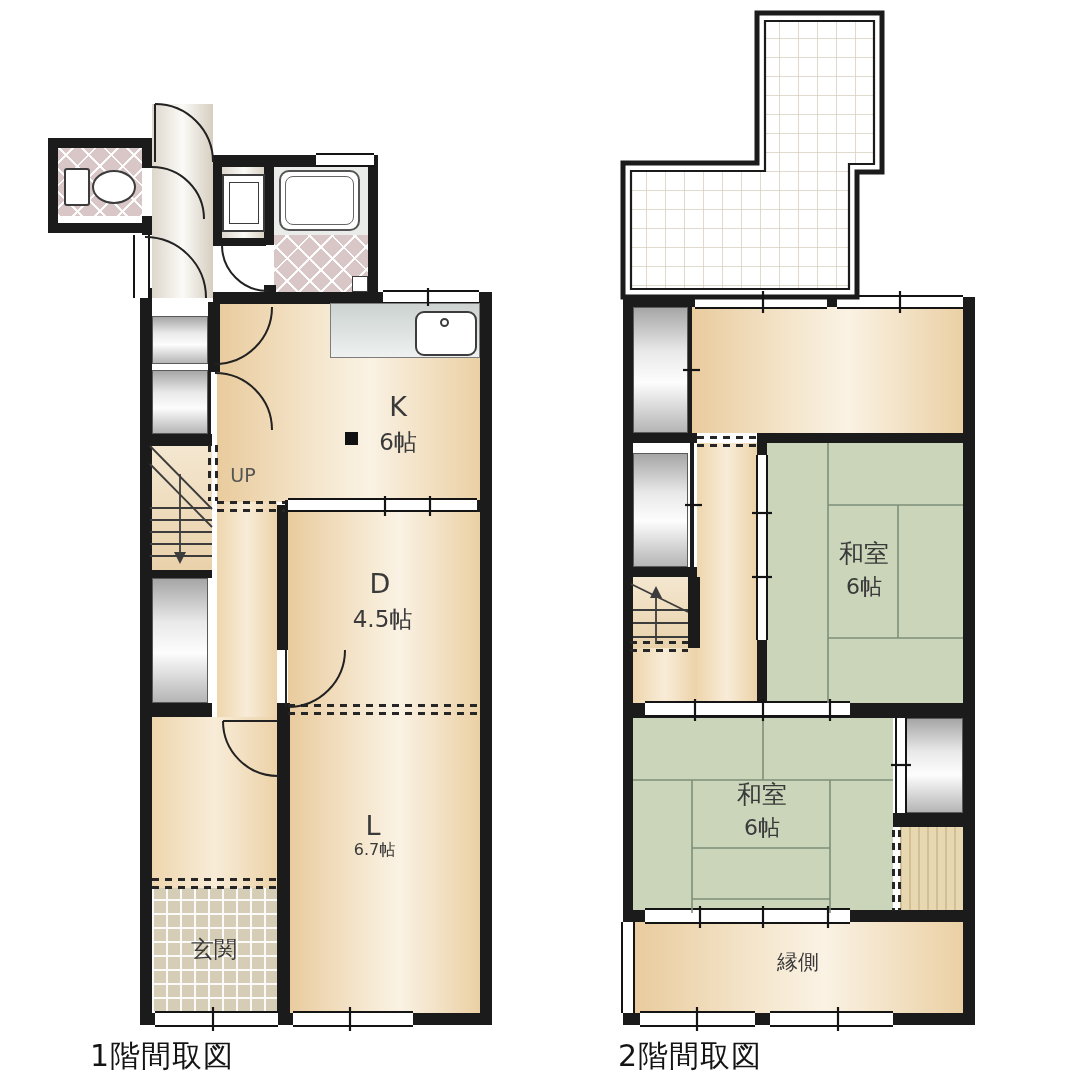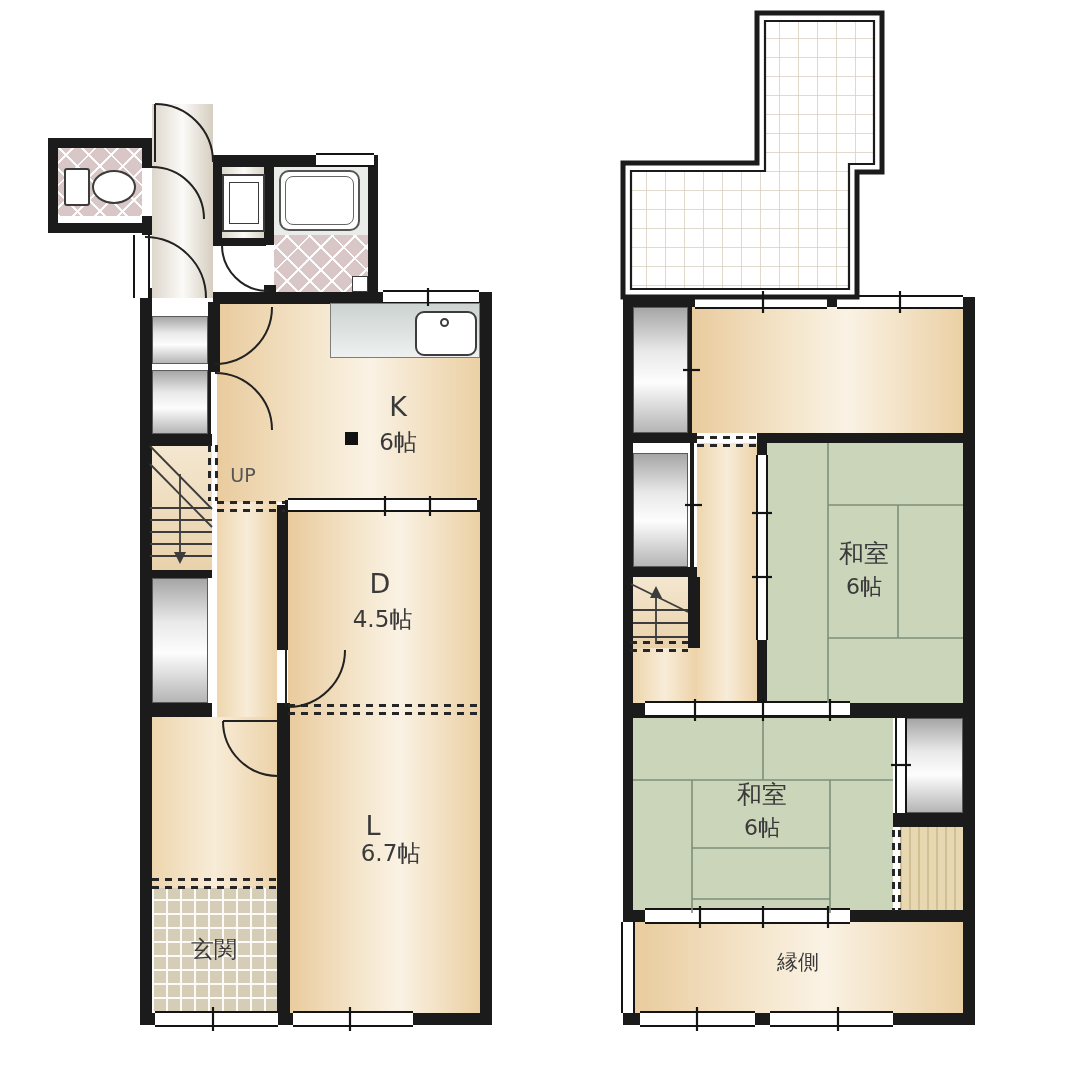--- a/index.html
+++ b/index.html
@@ -109,21 +109,21 @@
     <div class="abs" style="left:330px;top:303px;width:150px;height:55px;background:linear-gradient(180deg,#ccd3d1,#eef1f0);border:1px solid #7d7d7d;box-sizing:border-box;"></div>
     <div class="fix" style="left:415px;top:311px;width:62px;height:45px;border-radius:9px;"></div>
     <div class="abs" style="left:440px;top:318px;width:9px;height:9px;border:2px solid #3c3c3c;border-radius:50%;background:#fff;box-sizing:border-box;"></div>
     <div class="abs" style="left:345px;top:432px;width:13px;height:13px;background:#111;"></div>
 
     <div class="lb" style="left:380px;top:393px;width:36px;font-size:27px;">K</div>
     <div class="lb" style="left:368px;top:431px;width:60px;font-size:23px;">6帖</div>
     <div class="lb" style="left:360px;top:570px;width:40px;font-size:27px;">D</div>
     <div class="lb" style="left:340px;top:608px;width:85px;font-size:23px;">4.5帖</div>
     <div class="lb" style="left:355px;top:812px;width:36px;font-size:27px;">L</div>
-    <div class="lb" style="left:348px;top:842px;width:85px;font-size:23px;">6.7帖</div>
+    <div class="lb" style="left:332px;top:842px;width:85px;font-size:16px;">6.7帖</div>
     <div class="lb" style="left:178px;top:938px;width:72px;font-size:23px;">玄関</div>
     <div class="lb" style="left:223px;top:466px;width:40px;font-size:19px;color:#555;">UP</div>
   </div>
 
   <div>
 
     <div class="rm" style="left:690px;top:307px;width:273px;height:126px;"></div>
     <div class="gw" style="left:633px;top:307px;width:55px;height:126px;"></div>
     <div class="crm" style="left:697px;top:443px;width:60px;height:262px;"></div>
     <div class="gw" style="left:633px;top:453px;width:55px;height:114px;"></div>
@@ -170,20 +170,22 @@
     <div class="dsv" style="left:898px;top:830px;height:81px;"></div>
 
     <div class="lb" style="left:672px;top:222px;width:140px;font-size:23px;">バルコニー</div>
     <div class="lb" style="left:836px;top:541px;width:56px;font-size:25px;">和室</div>
     <div class="lb" style="left:839px;top:576px;width:50px;font-size:22px;">6帖</div>
     <div class="lb" style="left:734px;top:782px;width:56px;font-size:25px;">和室</div>
     <div class="lb" style="left:737px;top:817px;width:50px;font-size:22px;">6帖</div>
     <div class="lb" style="left:774px;top:952px;width:48px;font-size:21px;">縁側</div>
   </div>
 
+  <div class="ttl" style="left:90px;top:1036px;">1階間取図</div>
+  <div class="ttl" style="left:618px;top:1036px;">2階間取図</div>
 
   <svg width="1080" height="1080" viewBox="0 0 1080 1080">
     <defs>
       <pattern id="balgrid" width="19" height="19" patternUnits="userSpaceOnUse">
         <path d="M19,0 L0,0 0,19" fill="none" stroke="#d8d0bf" stroke-width="1.6"></path>
       </pattern>
     </defs>
 
     <g>
       <polygon points="757,13 882,13 882,172 857,172 857,297 623,297 623,163 757,163" fill="#ffffff" stroke="#1b1b1b" stroke-width="5"></polygon>

